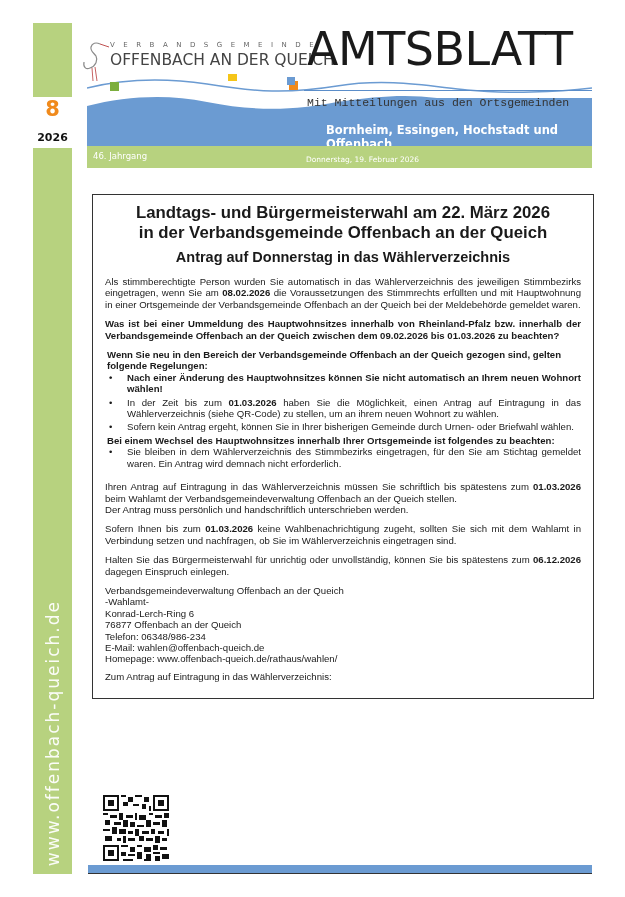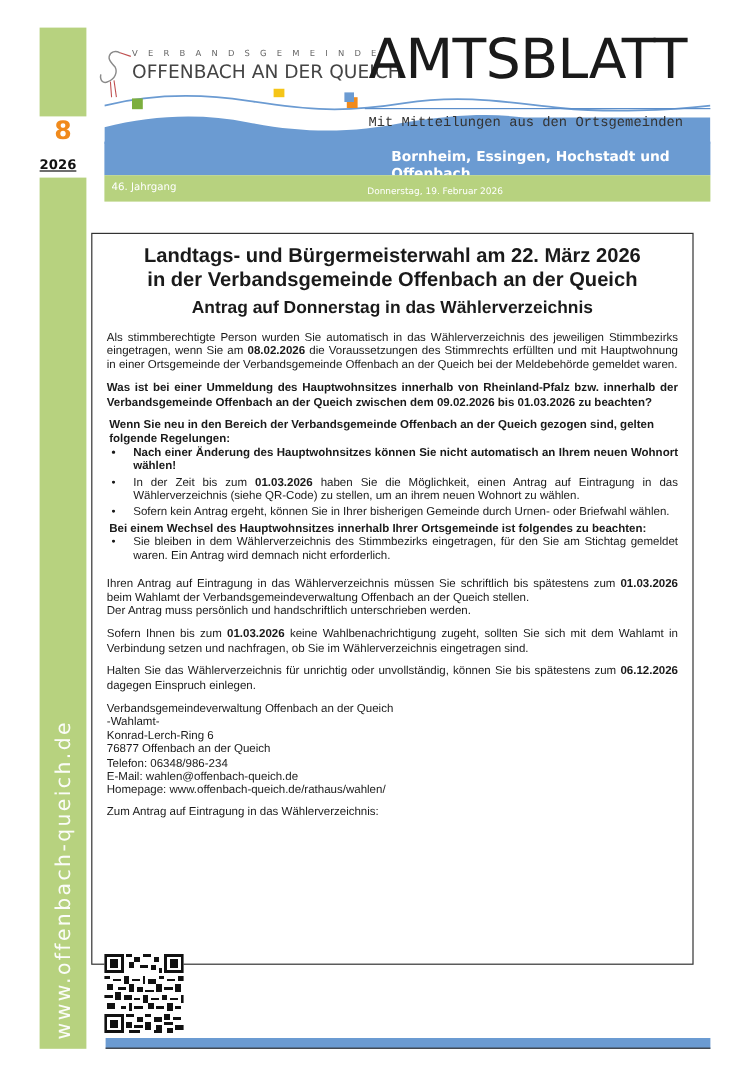--- a/index.html
+++ b/index.html
@@ -2,40 +2,40 @@
 <html><head>
 <meta charset="utf-8">
 <style>
   html, body { margin:0; padding:0; background:#ffffff; }
   body { width:625px; height:897px; position:relative; overflow:hidden; font-family:"Liberation Sans", sans-serif; color:#1a1a1a; }
   .abs { position:absolute; }
 
   
   .strip-top { left:33px; top:23px; width:39px; height:74px; background:#b7d27f; }
   .issue-num { left:33px; top:97px; width:39px; text-align:center; font-family:"DejaVu Sans", sans-serif; font-weight:bold; font-size:21px; color:#f08a1c; line-height:24px; }
-  .issue-year { left:33px; top:131px; width:39px; text-align:left; font-family:"DejaVu Sans", sans-serif; font-weight:bold; font-size:11px; color:#111;text-decoration:underline; }
+  .issue-year { left:33px; top:131px; width:39px; text-align:center; font-family:"DejaVu Sans", sans-serif; font-weight:bold; font-size:11px; color:#111; }
   .strip-bottom { left:33px; top:148px; width:39px; height:726px; background:#b7d27f; }
   .strip-url { left:33px; top:148px; width:39px; height:718px; display:flex; align-items:flex-end; justify-content:center; }
   .strip-url span { writing-mode:vertical-rl; transform:rotate(180deg); color:#ffffff; font-family:"DejaVu Sans", sans-serif; font-size:17px; letter-spacing:2px; white-space:nowrap; opacity:0.95; }
 
   
   .vg-label { left:110px; top:41px; font-family:"DejaVu Sans", sans-serif; font-size:7px; letter-spacing:8.5px; color:#666; }
   .vg-name { left:110px; top:51px; font-family:"DejaVu Sans", sans-serif; font-size:15.5px; color:#444; letter-spacing:0px; }
   .masthead { left:307px; top:24px; font-family:"DejaVu Sans", sans-serif; font-size:46px; color:#1a1a1a; letter-spacing:-0.5px; line-height:50px; }
   .masthead-line { left:304px; top:90px; width:288px; height:1px; background:#5b8dc9; }
   .sub1 { left:307px; top:96px; font-family:Liberation Mono, monospace; font-size:11.5px; color:#333; }
   .blue-band { left:87px; top:118px; width:505px; height:28px; background:#6b9bd2; }
   .wave { left:87px; top:74px; width:505px; height:46px; }
   .communities { left:295px; top:123px; font-family:"DejaVu Sans", sans-serif; font-size:11.5px; font-weight:bold; color:#ffffff;margin-left:31px; }
   .green-band { left:87px; top:146px; width:505px; height:22px; background:#b7d27f; }
   .jahrgang { left:93px; top:151px; font-family:"DejaVu Sans", sans-serif; font-size:8.5px; color:#ffffff;text-align:right; }
   .datum { left:306px; top:155px; font-family:"DejaVu Sans", sans-serif; font-size:7.5px; color:#ffffff; }
 
   
-  .article { left:76px; top:194px; width:502px; height:610px; border:1.5px solid #333; box-sizing:border-box; }
+  .article { left:92px; top:194px; width:502px; height:505px; border:1.5px solid #333; box-sizing:border-box; }
   .article-bottom-bar { left:88px; top:865px; width:504px; height:8px; background:#6b9bd2; border-bottom:1px solid #333; }
   .content { position:absolute; left:12px; top:8px; width:476px; font-size:9.6px; line-height:11.4px; color:#1a1a1a; }
   .h1 { text-align:center; font-weight:bold; font-size:16.8px; line-height:20px; margin:0; }
   .h2 { text-align:center; font-weight:bold; font-size:14.5px; line-height:18px; margin:5px 0 10px 0; }
   p { margin:0 0 8px 0; text-align:justify; }
   .b { font-weight:bold; }
   .section { padding-left:2px; margin-top:8px; }
   ul.bl { list-style:none; margin:0; padding:0; }
   ul.bl li { position:relative; padding-left:20px; text-align:justify; margin-bottom:2px; }
   ul.bl li::before { content:"•"; position:absolute; left:2px; top:0; }
@@ -100,21 +100,21 @@
       <div class="b">Bei einem Wechsel des Hauptwohnsitzes innerhalb Ihrer Ortsgemeinde ist folgendes zu beachten:</div>
       <ul class="bl">
         <li>Sie bleiben in dem Wählerverzeichnis des Stimmbezirks eingetragen, für den Sie am Stichtag gemeldet waren. Ein Antrag wird demnach nicht erforderlich.</li>
       </ul>
     </div>
 
     <p style="margin-top:12px;"><span>Ihren Antrag auf Eintragung in das Wählerverzeichnis müssen Sie schriftlich bis spätestens zum </span><span class="b">01.03.2026</span><span> beim Wahlamt der Verbandsgemeindeverwaltung Offenbach an der Queich stellen.</span><br><span>Der Antrag muss persönlich und handschriftlich unterschrieben werden.</span></p>
 
     <p><span>Sofern Ihnen bis zum </span><span class="b">01.03.2026</span><span> keine Wahlbenachrichtigung zugeht, sollten Sie sich mit dem Wahlamt in Verbindung setzen und nachfragen, ob Sie im Wählerverzeichnis eingetragen sind.</span></p>
 
-    <p><span>Halten Sie das Wählerverzeichnis für unrichtig oder unvollständig, können Sie bis spätestens zum </span><span class="b">06.12.2026</span><span> dagegen Einspruch einlegen.</span></p>
+    <p><span>Halten Sie das Bürgermeisterwahl für unrichtig oder unvollständig, können Sie bis spätestens zum </span><span class="b">06.12.2026</span><span> dagegen Einspruch einlegen.</span></p>
 
     <div class="addr">
       <div>Verbandsgemeindeverwaltung Offenbach an der Queich</div>
       <div>-Wahlamt-</div>
       <div>Konrad-Lerch-Ring 6</div>
       <div>76877 Offenbach an der Queich</div>
       <div>Telefon: 06348/986-234</div>
       <div>E-Mail: wahlen@offenbach-queich.de</div>
       <div>Homepage: www.offenbach-queich.de/rathaus/wahlen/</div>
     </div>

